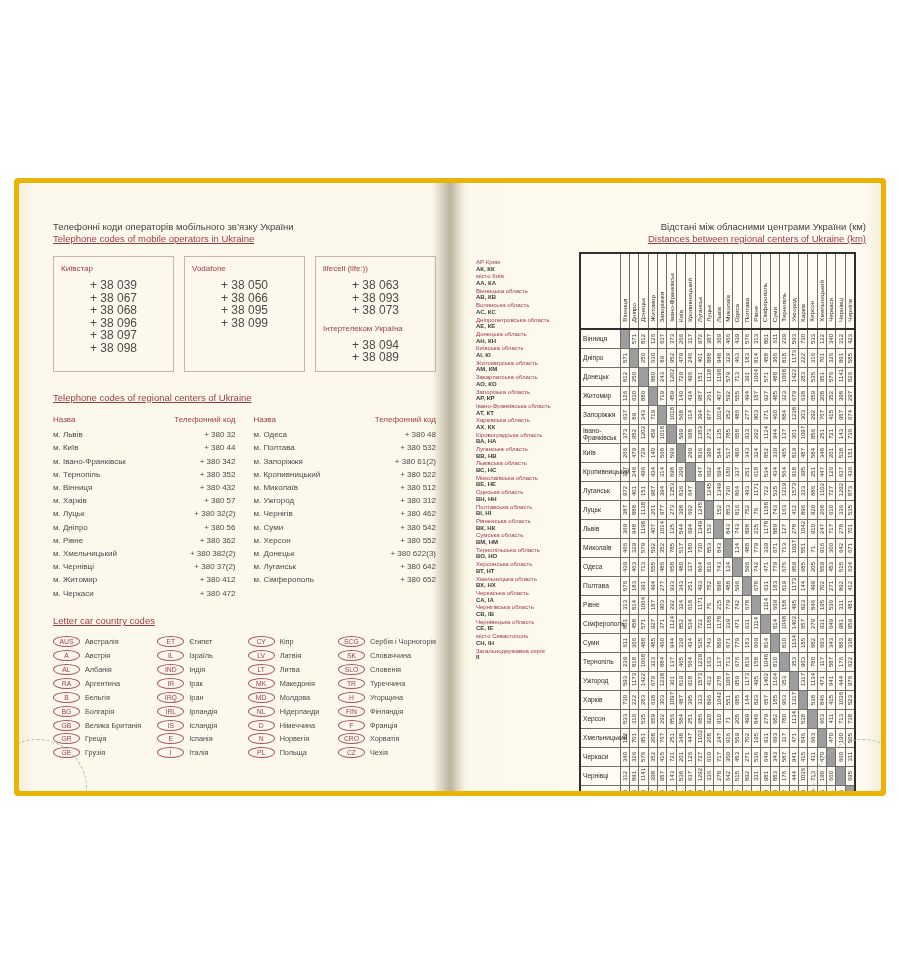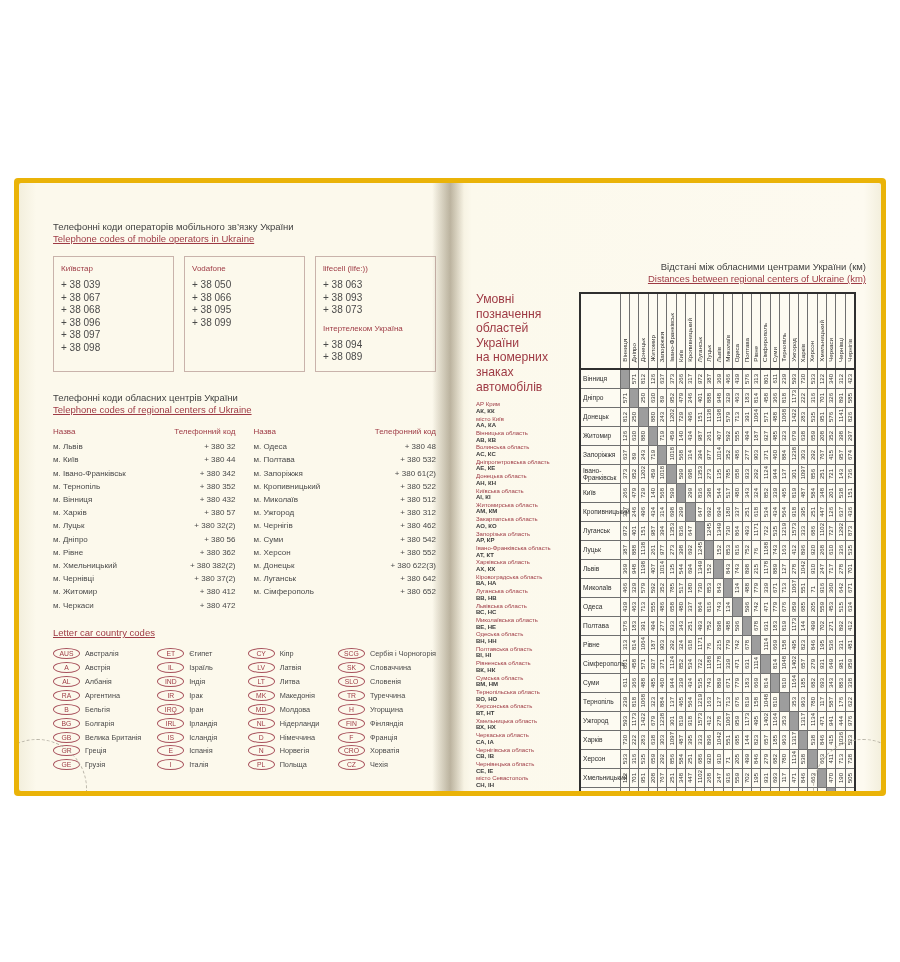--- a/index.html
+++ b/index.html
@@ -24,40 +24,40 @@
   .arc-left  { left:-32px; bottom:-48px; }
   .arc-right { right:-32px; bottom:-48px; }
   h2.sec-uk { font-size:9.5px; font-weight:normal; color:#3f3f3f; line-height:12px; }
   h3.sec-en { font-size:9.5px; font-weight:normal; color:#9e3a44; line-height:12px;text-decoration:underline; }
 
   
   .lp { padding:38px 14px 0 34px; position:relative; height:100%; }
   .op-boxes { display:flex; gap:10px; margin:11px 0 20px 0;border-radius:16px; }
   .op-box { flex:1; border:1px solid #c9b3ab; padding:7px 7px; min-height:95px; background:rgba(255,255,255,0.0); }
   .op-title { font-size:8px; color:#9e3a44; line-height:10px; margin-bottom:5px; }
-  .op-code { font-size:10px; color:#4a4a4a; line-height:12.6px; }
+  .op-code { font-size:12px; color:#4a4a4a; line-height:12.6px;text-align:center; }
   .op-code + .op-title { margin-top:7px; }
 
   .regional-groups { display:flex; gap:18px; margin-top:9px; }
   .reg-col { flex:1; }
   .reg-row { display:flex; justify-content:space-between; font-size:8px; line-height:13.2px; color:#4a4a4a; }
   .reg-head { color:#9e3a44; margin-bottom:2px; }
   .reg-head span { color:#9e3a44; }
 
   .cc-section { margin-top:15px; }
   .country-cols { display:flex; gap:16px; margin-top:8px; }
   .cc-col { flex:1; }
   .cc-item { display:flex; align-items:center; gap:5px; height:13.9px; }
   .cc-badge { display:inline-block; min-width:27px; padding:0 4px; height:11px; line-height:10px;
     border:1px solid #a8525c; border-radius:50%; color:#9e3a44; font-size:6.8px; text-align:center; }
   .cc-name { font-size:7.3px; color:#4a4a4a; white-space:nowrap; }
 
   
   .rp { padding:38px 15px 0 26px; position:relative; height:100%; }
-  .rp-header { text-align:right;margin-top:40px; }
+  .rp-header { text-align:right; }
   .rp-content { display:flex; margin-top:7px; }
   .legend { width:103px; flex:none; padding-right:5px; }
   .lg-title-line { font-size:12.2px; line-height:14.6px; color:#9e3a44; }
   .legend-items { margin-top:7px; }
   .lg-item { margin-bottom:1px; }
   .lg-region { font-size:6px; line-height:6.6px; color:#9e3a44; }
   .lg-codes { font-size:6px; line-height:6.8px; font-weight:bold; color:#3a3a3a; }
 
   
   .matrix-wrap { flex:1; }
@@ -109,21 +109,20 @@
               <div class="op-title">lifecell (life:))</div>
               <div class="op-code">+ 38 063</div>
               <div class="op-code">+ 38 093</div>
               <div class="op-code">+ 38 073</div>
               <div class="op-title">Інтертелеком Україна</div>
               <div class="op-code">+ 38 094</div>
               <div class="op-code">+ 38 089</div>
             </div>
           </div>
 
-        <h2 class="sec-uk">Телефонні коди обласних центрів України</h2>
         <h3 class="sec-en">Telephone codes of regional centers of Ukraine</h3>
 
         <div class="regional-groups" id="regional-groups">
             <div class="reg-col">
               <div class="reg-row reg-head">
                 <span class="reg-name">Назва</span>
                 <span class="reg-code">Телефонний код</span>
               </div>
               <div class="reg-row">
                 <span class="reg-name">м. Львів</span>
@@ -397,29 +396,20 @@
 
     <div class="page page-right">
       <div class="rp">
         <div class="rp-header">
           <h2 class="sec-uk">Відстані між обласними центрами України (км)</h2>
           <h3 class="sec-en">Distances between regional centers of Ukraine (km)</h3>
         </div>
 
         <div class="rp-content">
           <div class="legend">
-            <div id="legend-title">
-                <div class="lg-title-line">Умовні</div>
-                <div class="lg-title-line">позначення</div>
-                <div class="lg-title-line">областей</div>
-                <div class="lg-title-line">України</div>
-                <div class="lg-title-line">на номерних</div>
-                <div class="lg-title-line">знаках</div>
-                <div class="lg-title-line">автомобілів</div>
-              </div>
             <div class="legend-items" id="legend-items">
                 <div class="lg-item">
                   <div class="lg-region">АР Крим</div>
                   <div class="lg-codes">АК, КК</div>
                 </div>
                 <div class="lg-item">
                   <div class="lg-region">місто Київ</div>
                   <div class="lg-codes">АА, КА</div>
                 </div>
                 <div class="lg-item">

